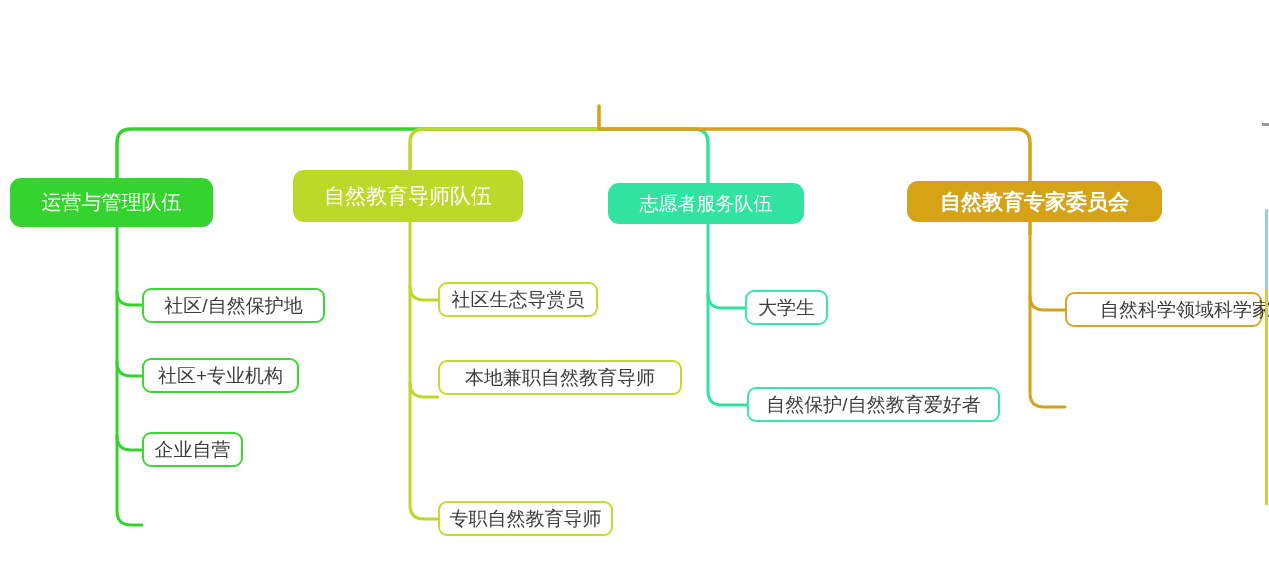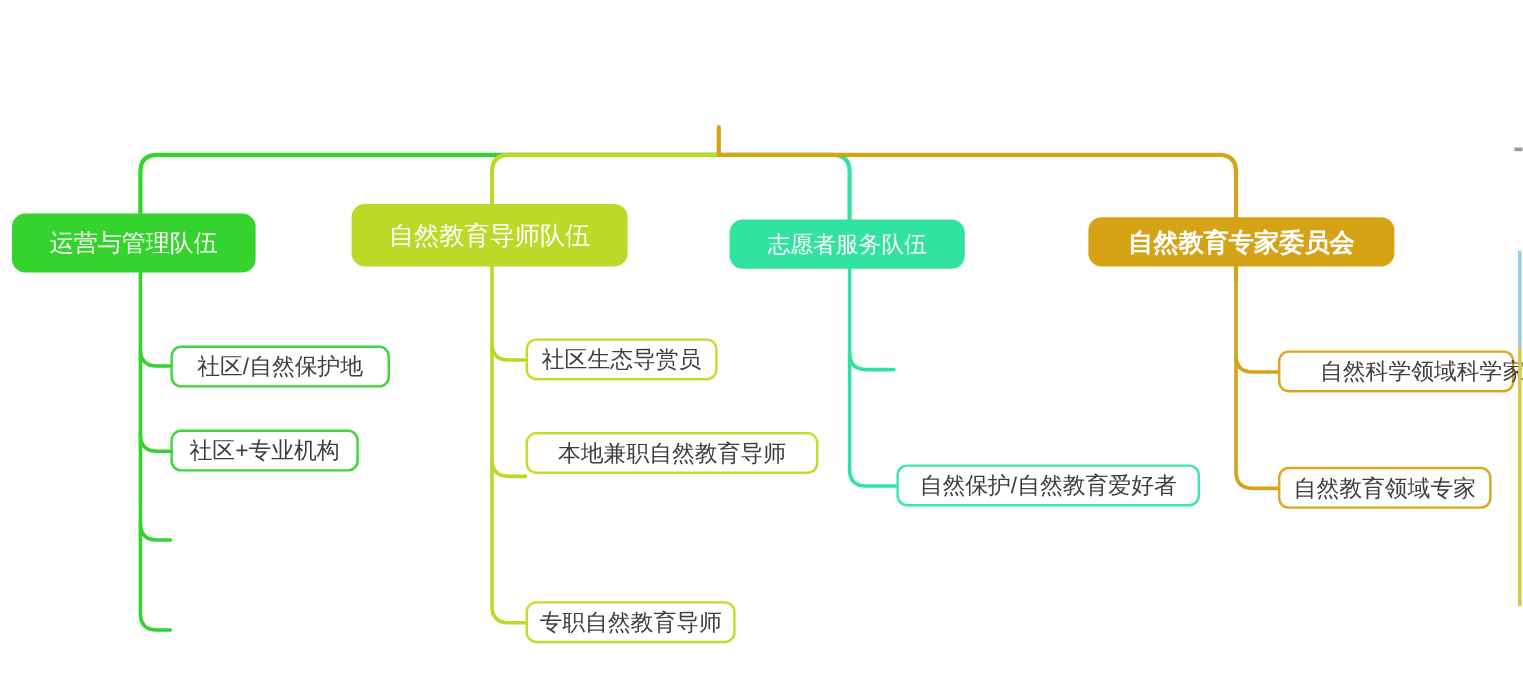--- a/index.html
+++ b/index.html
@@ -67,27 +67,28 @@
   </svg>
 
 
   <div class="node branch-node bg-b1" style="left:10px;top:178px;width:203px;height:49px;font-size:20px;">运营与管理队伍</div>
   <div class="node branch-node bg-b2" style="left:293px;top:170px;width:230px;height:52px;font-size:21px;">自然教育导师队伍</div>
   <div class="node branch-node bg-b3" style="left:608px;top:183px;width:196px;height:41px;font-size:19px;">志愿者服务队伍</div>
   <div class="node branch-node bg-b4" style="left:907px;top:181px;width:255px;height:41px;font-size:21px;font-weight:bold;">自然教育专家委员会</div>
 
   <div class="node child-node bd-b1" style="left:142px;top:288px;width:183px;">社区/自然保护地</div>
   <div class="node child-node bd-b1" style="left:142px;top:358px;width:157px;">社区+专业机构</div>
+  <div class="node child-node bd-b1" style="left:142px;top:432px;width:101px;">企业自营</div>
 
   <div class="node child-node bd-b2" style="left:438px;top:282px;width:160px;">社区生态导赏员</div>
   <div class="node child-node bd-b2" style="left:438px;top:360px;width:244px;">本地兼职自然教育导师</div>
   <div class="node child-node bd-b2" style="left:438px;top:501px;width:175px;">专职自然教育导师</div>
 
+  <div class="node child-node bd-b3" style="left:745px;top:290px;width:83px;">大学生</div>
   <div class="node child-node bd-b3" style="left:747px;top:387px;width:253px;">自然保护/自然教育爱好者</div>
 
   <div class="node child-node bd-b4" style="left:1065px;top:292px;width:197px;padding-left:44px;">自然科学领域科学家</div>
-  <div class="node child-node bd-b4" style="left:1065px;top:389px;width:178px;">自然教育领域专家</div>
 
   <div class="fragment" style="left:1262px;top:123px;width:7px;height:3px;background:#999999;"></div>
   <div class="fragment" style="left:1265px;top:209px;width:3px;height:80px;background:#93cfec;"></div>
   <div class="fragment" style="left:1265px;top:289px;width:3px;height:216px;background:#dcc83b;"></div>
 
 </div>
 
 </body></html>

